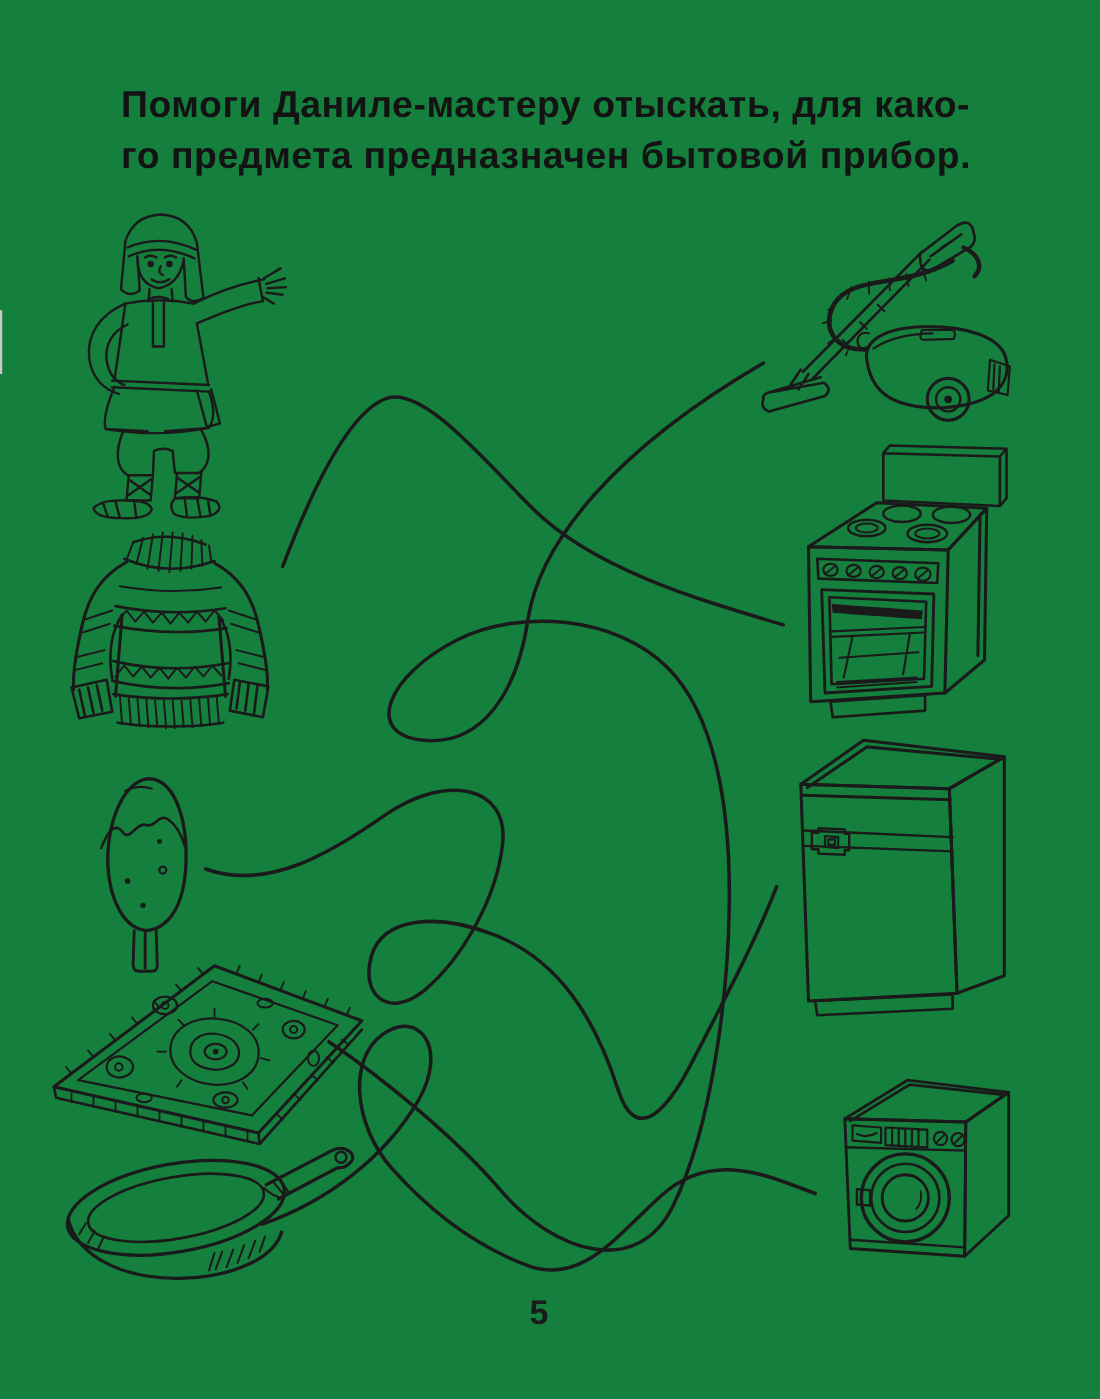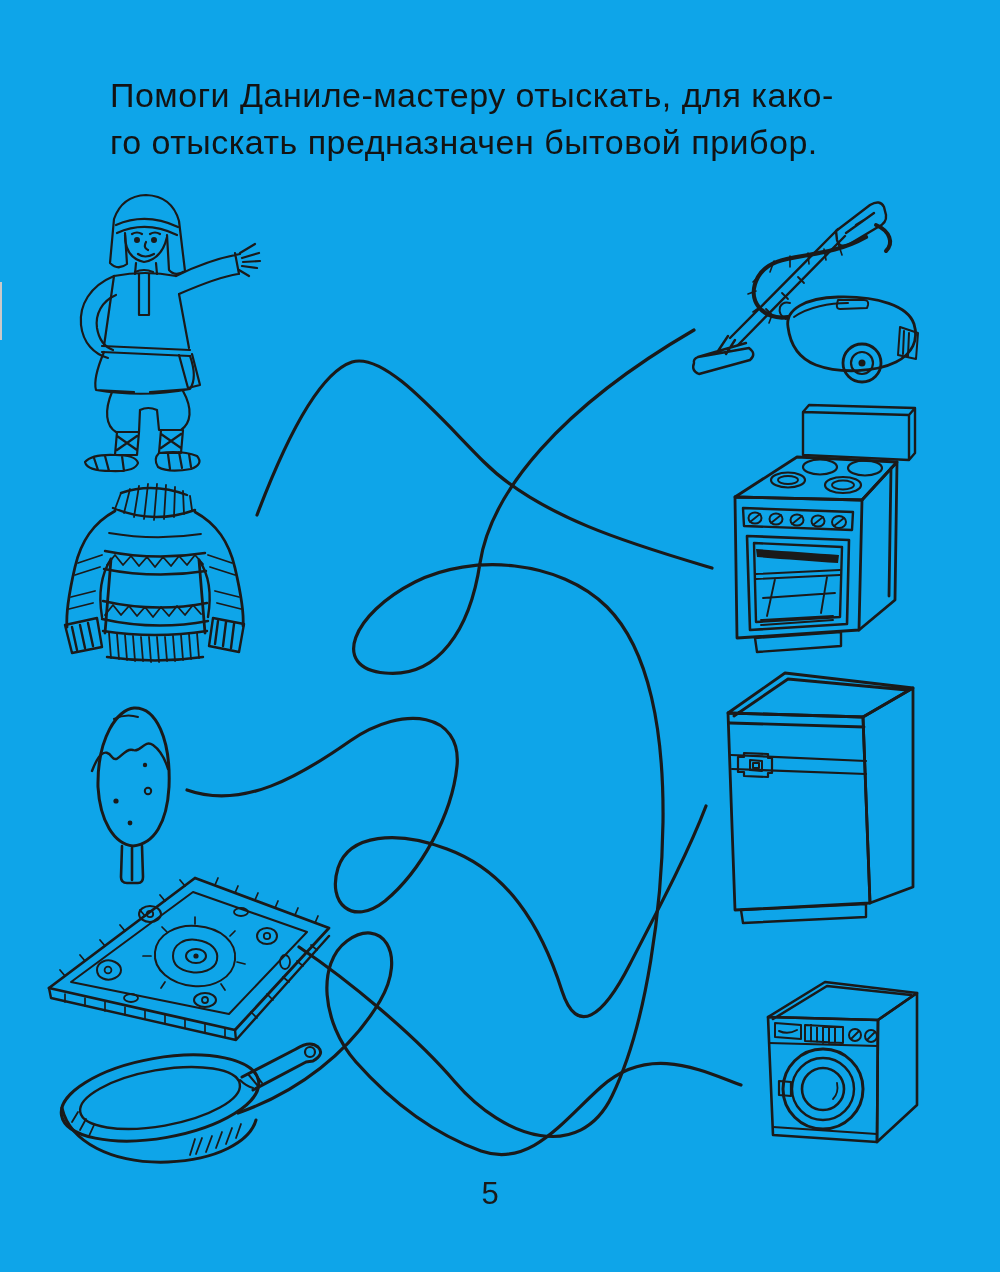--- a/index.html
+++ b/index.html
@@ -1,22 +1,23 @@
 <!DOCTYPE html>
 <html><head>
 <meta charset="utf-8">
 <style>
   html,body{margin:0;padding:0;background:#888;}
   #page{
     position:relative;
     width:1000px;height:1272px;
-    background:#0ea5e9;
+    background:#15803d;
     overflow:hidden;
     font-family:"Liberation Sans", sans-serif;
     color:#161616;
+    font-weight:bold;
   }
   .title{
     position:absolute;left:110px;top:72px;width:800px;
     font-size:34px;line-height:47px;letter-spacing:.5px;
     color:#131313;
   }
   .title div{white-space:nowrap;}
   .page-number{
     position:absolute;left:440px;top:1176px;width:100px;
     text-align:center;font-size:31px;color:#1a1a1a;
@@ -30,21 +31,21 @@
 </style>
 </head>
 <body>
 
 <div id="page">
 
   <div class="scan-mark"></div>
 
   <div class="title">
     <div>Помоги Даниле-мастеру отыскать, для како-</div>
-    <div>го отыскать предназначен бытовой прибор.</div>
+    <div>го предмета предназначен бытовой прибор.</div>
   </div>
 
   <svg style="left:0;top:0" width="1000" height="1272" viewBox="0 0 1000 1272" fill="none" stroke="#1a1a1a" stroke-width="3.2" stroke-linecap="round">
     <path d="M 257 515 C 290 428 322 372 352 362 C 385 352 438 416 484 462 C 540 518 638 546 712 568"></path>
     <path d="M 299 947 C 348 980 415 1035 455 1082 C 505 1140 580 1162 612 1096 C 648 1022 662 902 663 822 C 664 733 650 650 607 607 C 560 560 472 553 415 582 C 352 614 330 668 385 673 C 438 678 470 630 480 563 C 491 492 560 408 694 330"></path>
     <path d="M 187 790 C 243 810 300 776 350 741 C 405 703 462 714 457 766 C 452 816 420 872 385 901 C 352 927 327 903 338 868 C 349 834 397 830 447 849 C 507 871 541 925 562 991 C 577 1037 603 1017 630 964 C 660 906 688 853 706 806"></path>
     <path d="M 238 1113 C 298 1092 350 1052 380 1001 C 408 953 381 916 347 941 C 317 963 321 1022 356 1062 C 396 1107 440 1136 481 1151 C 530 1168 562 1122 601 1087 C 649 1044 700 1070 741 1085"></path>
   </svg>
 
   <svg style="left:32px;top:183px" width="235" height="295" viewBox="0 0 235 295" fill="none" stroke="#1a1a1a" stroke-width="2.2" stroke-linecap="round" stroke-linejoin="round" aria-label="danila-master">

